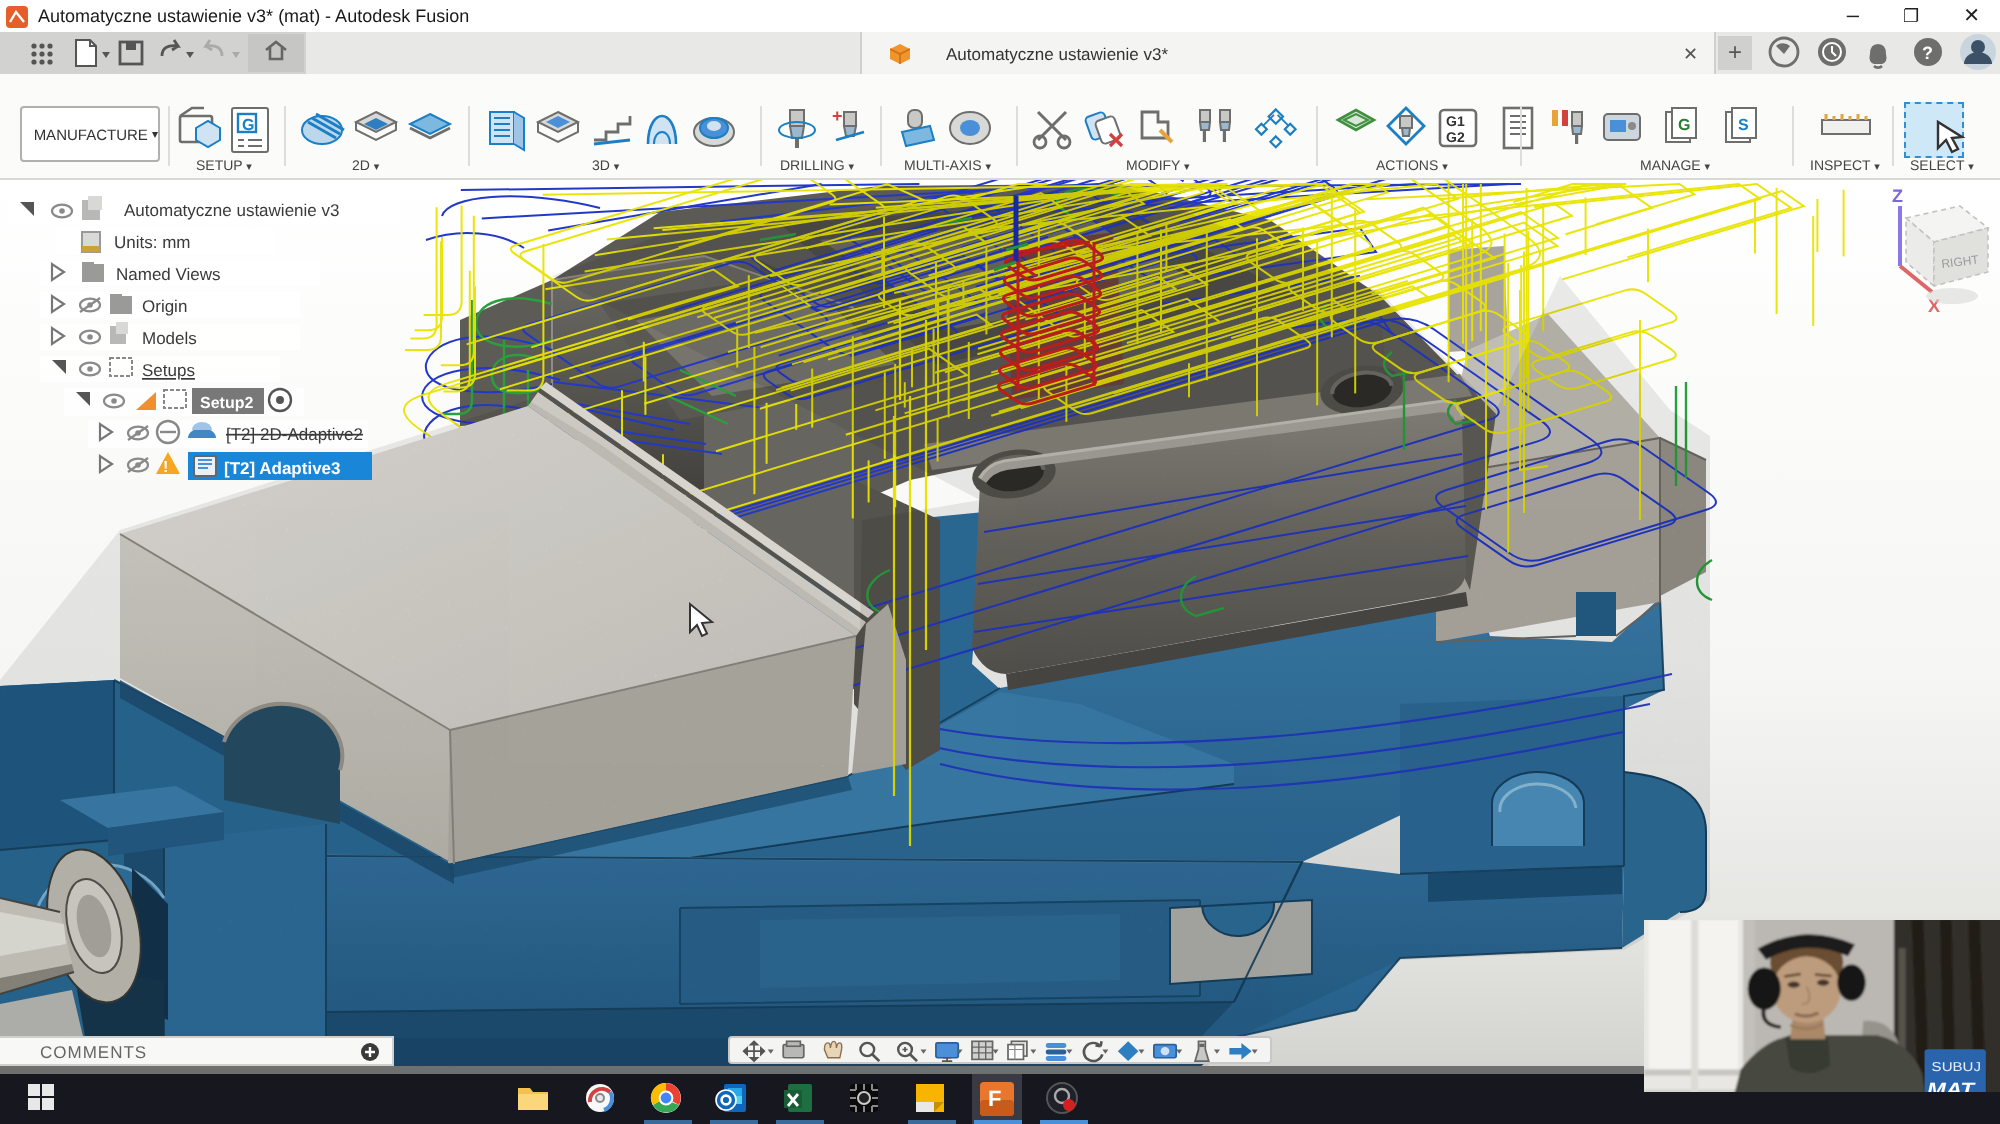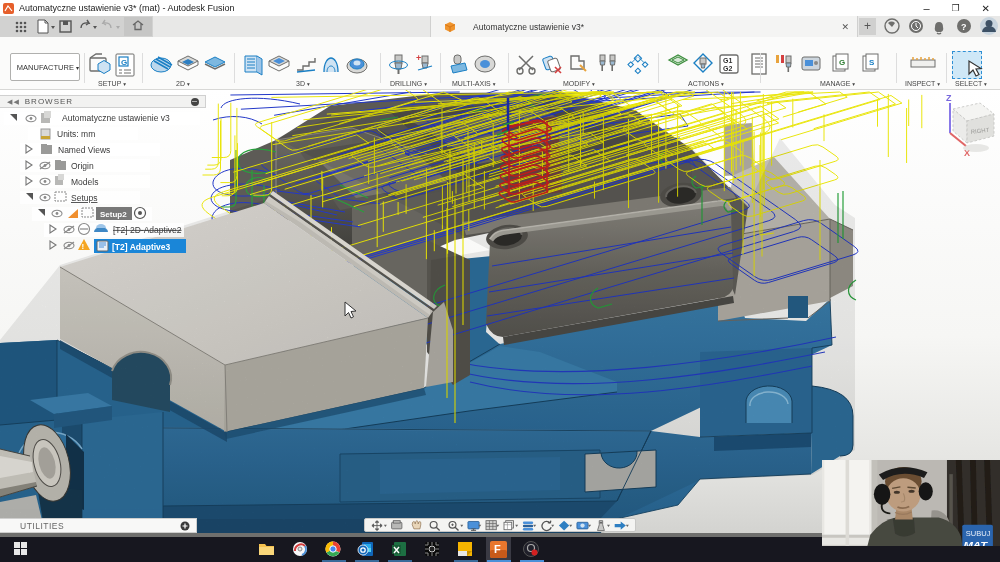--- a/index.html
+++ b/index.html
@@ -676,25 +676,20 @@
 <div style="position:absolute;left:234px;top:16px;width:1px;height:30px;background:#ddd"></div>
 <div style="position:absolute;left:380px;top:16px;width:1px;height:30px;background:#ddd"></div>
 <div style="position:absolute;left:440px;top:16px;width:1px;height:30px;background:#ddd"></div>
 <div style="position:absolute;left:508px;top:16px;width:1px;height:30px;background:#ddd"></div>
 <div style="position:absolute;left:658px;top:16px;width:1px;height:30px;background:#ddd"></div>
 <div style="position:absolute;left:760px;top:16px;width:1px;height:30px;background:#ddd"></div>
 <div style="position:absolute;left:896px;top:16px;width:1px;height:30px;background:#ddd"></div>
 <div style="position:absolute;left:946px;top:16px;width:1px;height:30px;background:#ddd"></div>
 </div>
 <div style="position:absolute;left:0;top:95px;width:206px">
- <div style="height:13px;background:#f2f2f1;border:1px solid #d0d0d0;border-left:none;display:flex;align-items:center;font-size:8px;color:#555;letter-spacing:1px">
-   <span style="margin-left:7px;color:#777;font-size:7px">◀◀</span>
-      <span style="margin-left:5px">BROWSER</span>
-   <span style="margin-left:auto;margin-right:6px;width:8px;height:8px;border-radius:50%;background:#444;color:#fff;font-size:7px;line-height:8px;text-align:center">─</span>
- </div>
  <svg width="206" height="160" style="display:block">
   <g font-family="Liberation Sans" font-size="8.5" fill="#3a3a3a">
    <rect x="4" y="4" width="196" height="13" fill="#ffffff" opacity="0.8"></rect>
    <path d="M10,6 l7,0 l0,7 Z" fill="#555"></path>
         <g transform="translate(26,7)">
           <ellipse cx="5" cy="3.5" rx="5" ry="3.2" fill="none" stroke="#8a8a8a" stroke-width="1.1"></ellipse>
           <circle cx="5" cy="3.5" r="1.4" fill="#8a8a8a"></circle>
         </g>
         <rect x="41" y="5" width="9" height="10" fill="#b8b8b6"></rect>
         <rect x="44" y="3" width="7" height="7" fill="#d8d8d6"></rect>
@@ -768,21 +763,21 @@
         </g>
         <path d="M84,131 l6,11 l-12,0 Z" fill="#f5a623"></path>
         <text x="81.5" y="141" font-size="8" fill="#fff" font-weight="bold">!</text>
    <rect x="97" y="133" width="11" height="10" rx="1" fill="#e8f0f8" stroke="#666"></rect>
         <path d="M99,135 l7,0 M99,137 l7,0 M99,139 l5,0" stroke="#4a90d9" stroke-width="1"></path>
    <text x="112" y="142" fill="#fff" font-weight="bold">[T2] Adaptive3</text>
   </g>
  </svg>
 </div>
 <div style="position:absolute;left:0;top:518px;width:197px;height:15px;background:#f8f8f7;border:1px solid #cfcfce;border-left:none;display:flex;align-items:center">
-<span style="margin-left:20px;font-size:8.5px;color:#666;letter-spacing:0.5px">UTILITIES</span>
+<span style="margin-left:20px;font-size:8.5px;color:#666;letter-spacing:0.5px">COMMENTS</span>
 <svg width="10" height="10" style="margin-left:auto;margin-right:6px">
       <circle cx="5" cy="5" r="4.5" fill="#3a3a3a"></circle>
       <path d="M2.5,5 l5,0 M5,2.5 l0,5" stroke="#fff" stroke-width="1.2"></path>
     </svg>
 </div>
 <div style="position:absolute;left:364px;top:518px;width:272px;height:14px;background:#f4f4f2;border:1px solid #c8c8c6;border-radius:2px">
 <svg width="272" height="14" viewBox="0 0 317 17" preserveAspectRatio="none" style="display:block">
       <g transform="translate(8,2)">
         <path d="M6,0 l2,2 -4,0 Z M6,12 l2,-2 -4,0 Z M0,6 l2,-2 0,4 Z M12,6 l-2,-2 0,4 Z M6,2 l0,8 M2,6 l8,0" fill="#555" stroke="#555" stroke-width="1"></path>
       </g>

